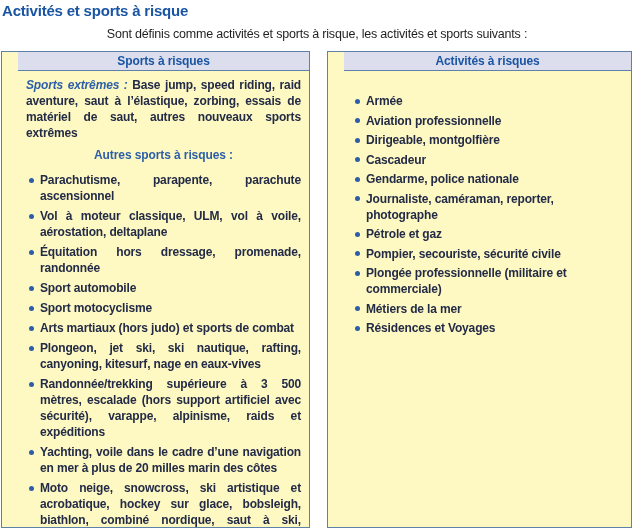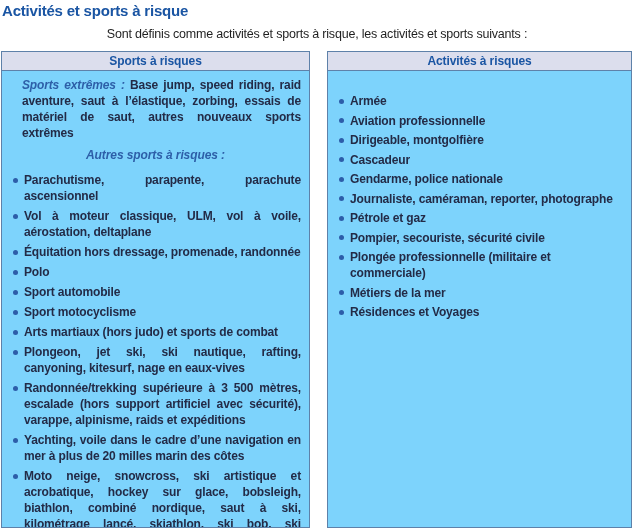--- a/index.html
+++ b/index.html
@@ -34,23 +34,24 @@
     text-align:center;
   }
   .panels{
     display:flex;
     gap:17px;
     align-items:stretch;
     height:477px;
   }
   .panel{
     border:1.5px solid var(--border-blue);
-    background:#7dd3fc;
+    background:#fef9c3;
     display:flex;
     flex-direction:column;
+    padding-left:16px;
   }
   .panel-left{width:309px;}
   .panel-right{width:305px;gap:16px;}
   .panel-header{
     background:var(--header-bg);
     border-bottom:1.5px solid var(--border-blue);
     height:19px;
     line-height:19px;
     text-align:center;
     font-size:12px;
@@ -64,30 +65,29 @@
     flex:1 1 auto;
     overflow:hidden;
   }
   .intro{
     font-size:12px;
     font-weight:700;
     color:var(--body-text);
     line-height:16px;
     letter-spacing:-0.15px;
     text-align:justify;
-    margin:0 0 7px 12px;
+    margin:0 0 7px 0;
   }
   .intro-label{
     color:var(--accent-blue);
     font-style:italic;
   }
   .sub-heading{
     font-size:12px;
     font-weight:700;
-    font-style:italic;
     color:var(--accent-blue);
     text-align:center;
     letter-spacing:-0.1px;
     margin:0 0 10px 0;
   }
   ul.items{
     list-style:none;
   }
   ul.items li{
     position:relative;
@@ -140,24 +140,20 @@
             <li>
               <span class="bullet"></span>
               <span>Vol à moteur classique, ULM, vol à voile, aérostation, deltaplane</span>
             </li>
 
             <li>
               <span class="bullet"></span>
               <span>Équitation hors dressage, promenade, randonnée</span>
             </li>
 
-            <li>
-              <span class="bullet"></span>
-              <span>Polo</span>
-            </li>
 
             <li>
               <span class="bullet"></span>
               <span>Sport automobile</span>
             </li>
 
             <li>
               <span class="bullet"></span>
               <span>Sport motocyclisme</span>
             </li>

